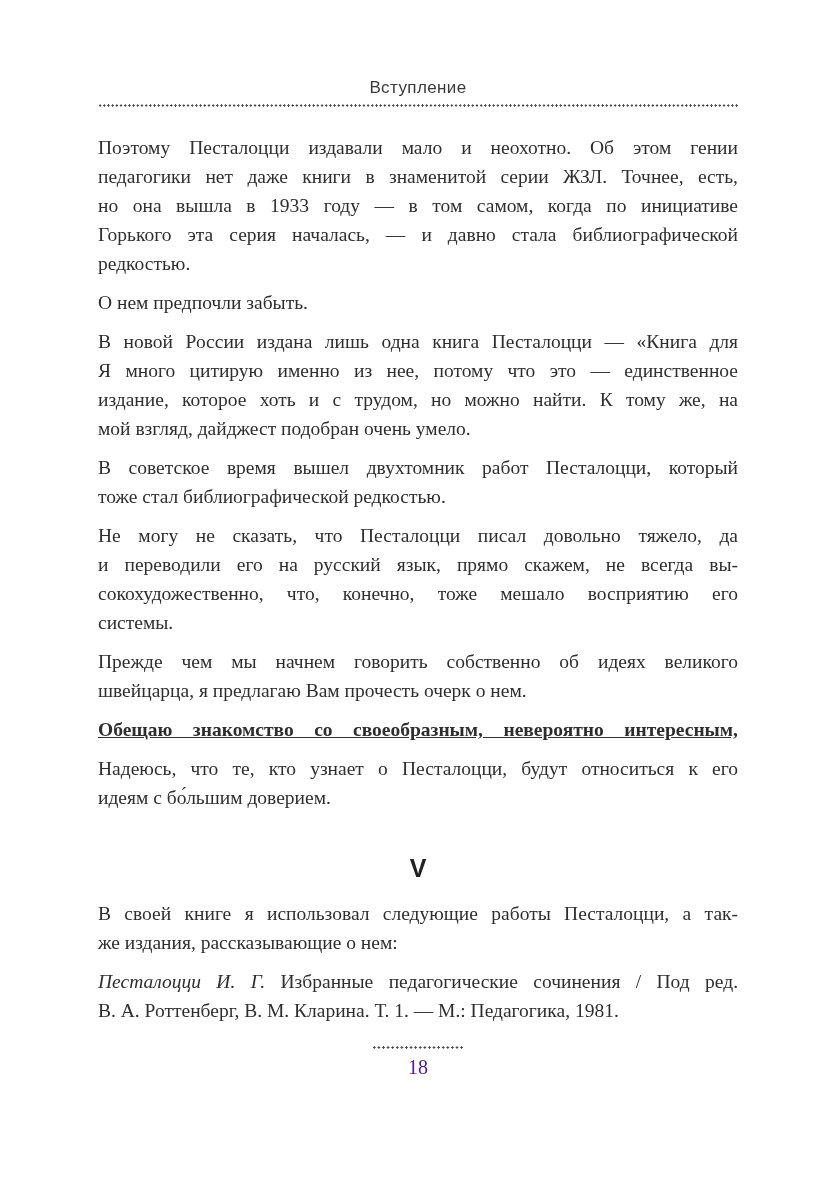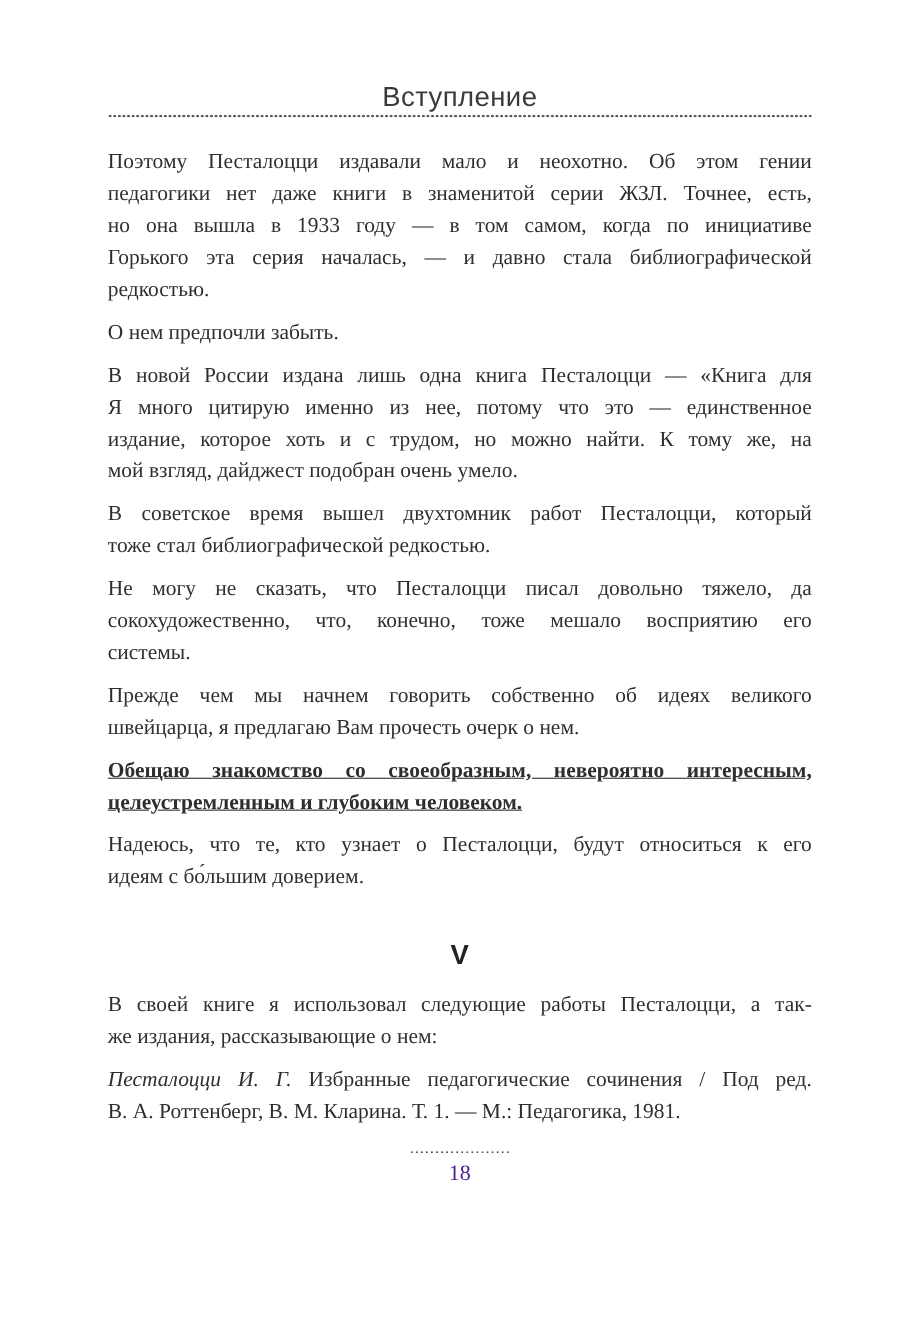--- a/index.html
+++ b/index.html
@@ -16,21 +16,21 @@
     background: #ffffff;
     overflow: hidden;
     box-sizing: border-box;
   }
   .content {
     padding: 0 79px 0 98px; 
   }
   
   .chapter-title {
     font-family: "Liberation Sans", sans-serif;
-    font-size: 25px;
+    font-size: 17px;
     font-weight: 400;
     letter-spacing: 0.4px;
     color: #3a3a3a;
     text-align: center;
     padding-top: 77px;
     line-height: 22px;
   }
   .dotted-rule {
     height: 3px;
     margin-top: 5px;
@@ -109,30 +109,30 @@
           <span class="jline">Я много цитирую именно из нее, потому что это — единственное</span>
           <span class="jline">издание, которое хоть и с трудом, но можно найти. К тому же, на</span>
           <span class="jline last">мой взгляд, дайджест подобран очень умело.</span>
         </p>
         <p class="para">
           <span class="jline">В советское время вышел двухтомник работ Песталоцци, который</span>
           <span class="jline last">тоже стал библиографической редкостью.</span>
         </p>
         <p class="para">
           <span class="jline">Не могу не сказать, что Песталоцци писал довольно тяжело, да</span>
+          <span class="jline">и переводили его на русский язык, прямо скажем, не всегда вы-</span>
           <span class="jline">сокохудожественно, что, конечно, тоже мешало восприятию его</span>
           <span class="jline last">системы.</span>
         </p>
         <p class="para">
           <span class="jline">Прежде чем мы начнем говорить собственно об идеях великого</span>
           <span class="jline last">швейцарца, я предлагаю Вам прочесть очерк о нем.</span>
         </p>
         <p class="para bold">
           <span class="jline">Обещаю знакомство со своеобразным, невероятно интересным,</span>
-          <span class="jline last">целеустремленным и глубоким человеком.</span>
         </p>
         <p class="para">
           <span class="jline">Надеюсь, что те, кто узнает о Песталоцци, будут относиться к его</span>
           <span class="jline last">идеям с бо́льшим доверием.</span>
         </p>
         <h2 class="section-marker">V</h2>
         <p class="para">
           <span class="jline">В своей книге я использовал следующие работы Песталоцци, а так-</span>
           <span class="jline last">же издания, рассказывающие о нем:</span>
         </p>

